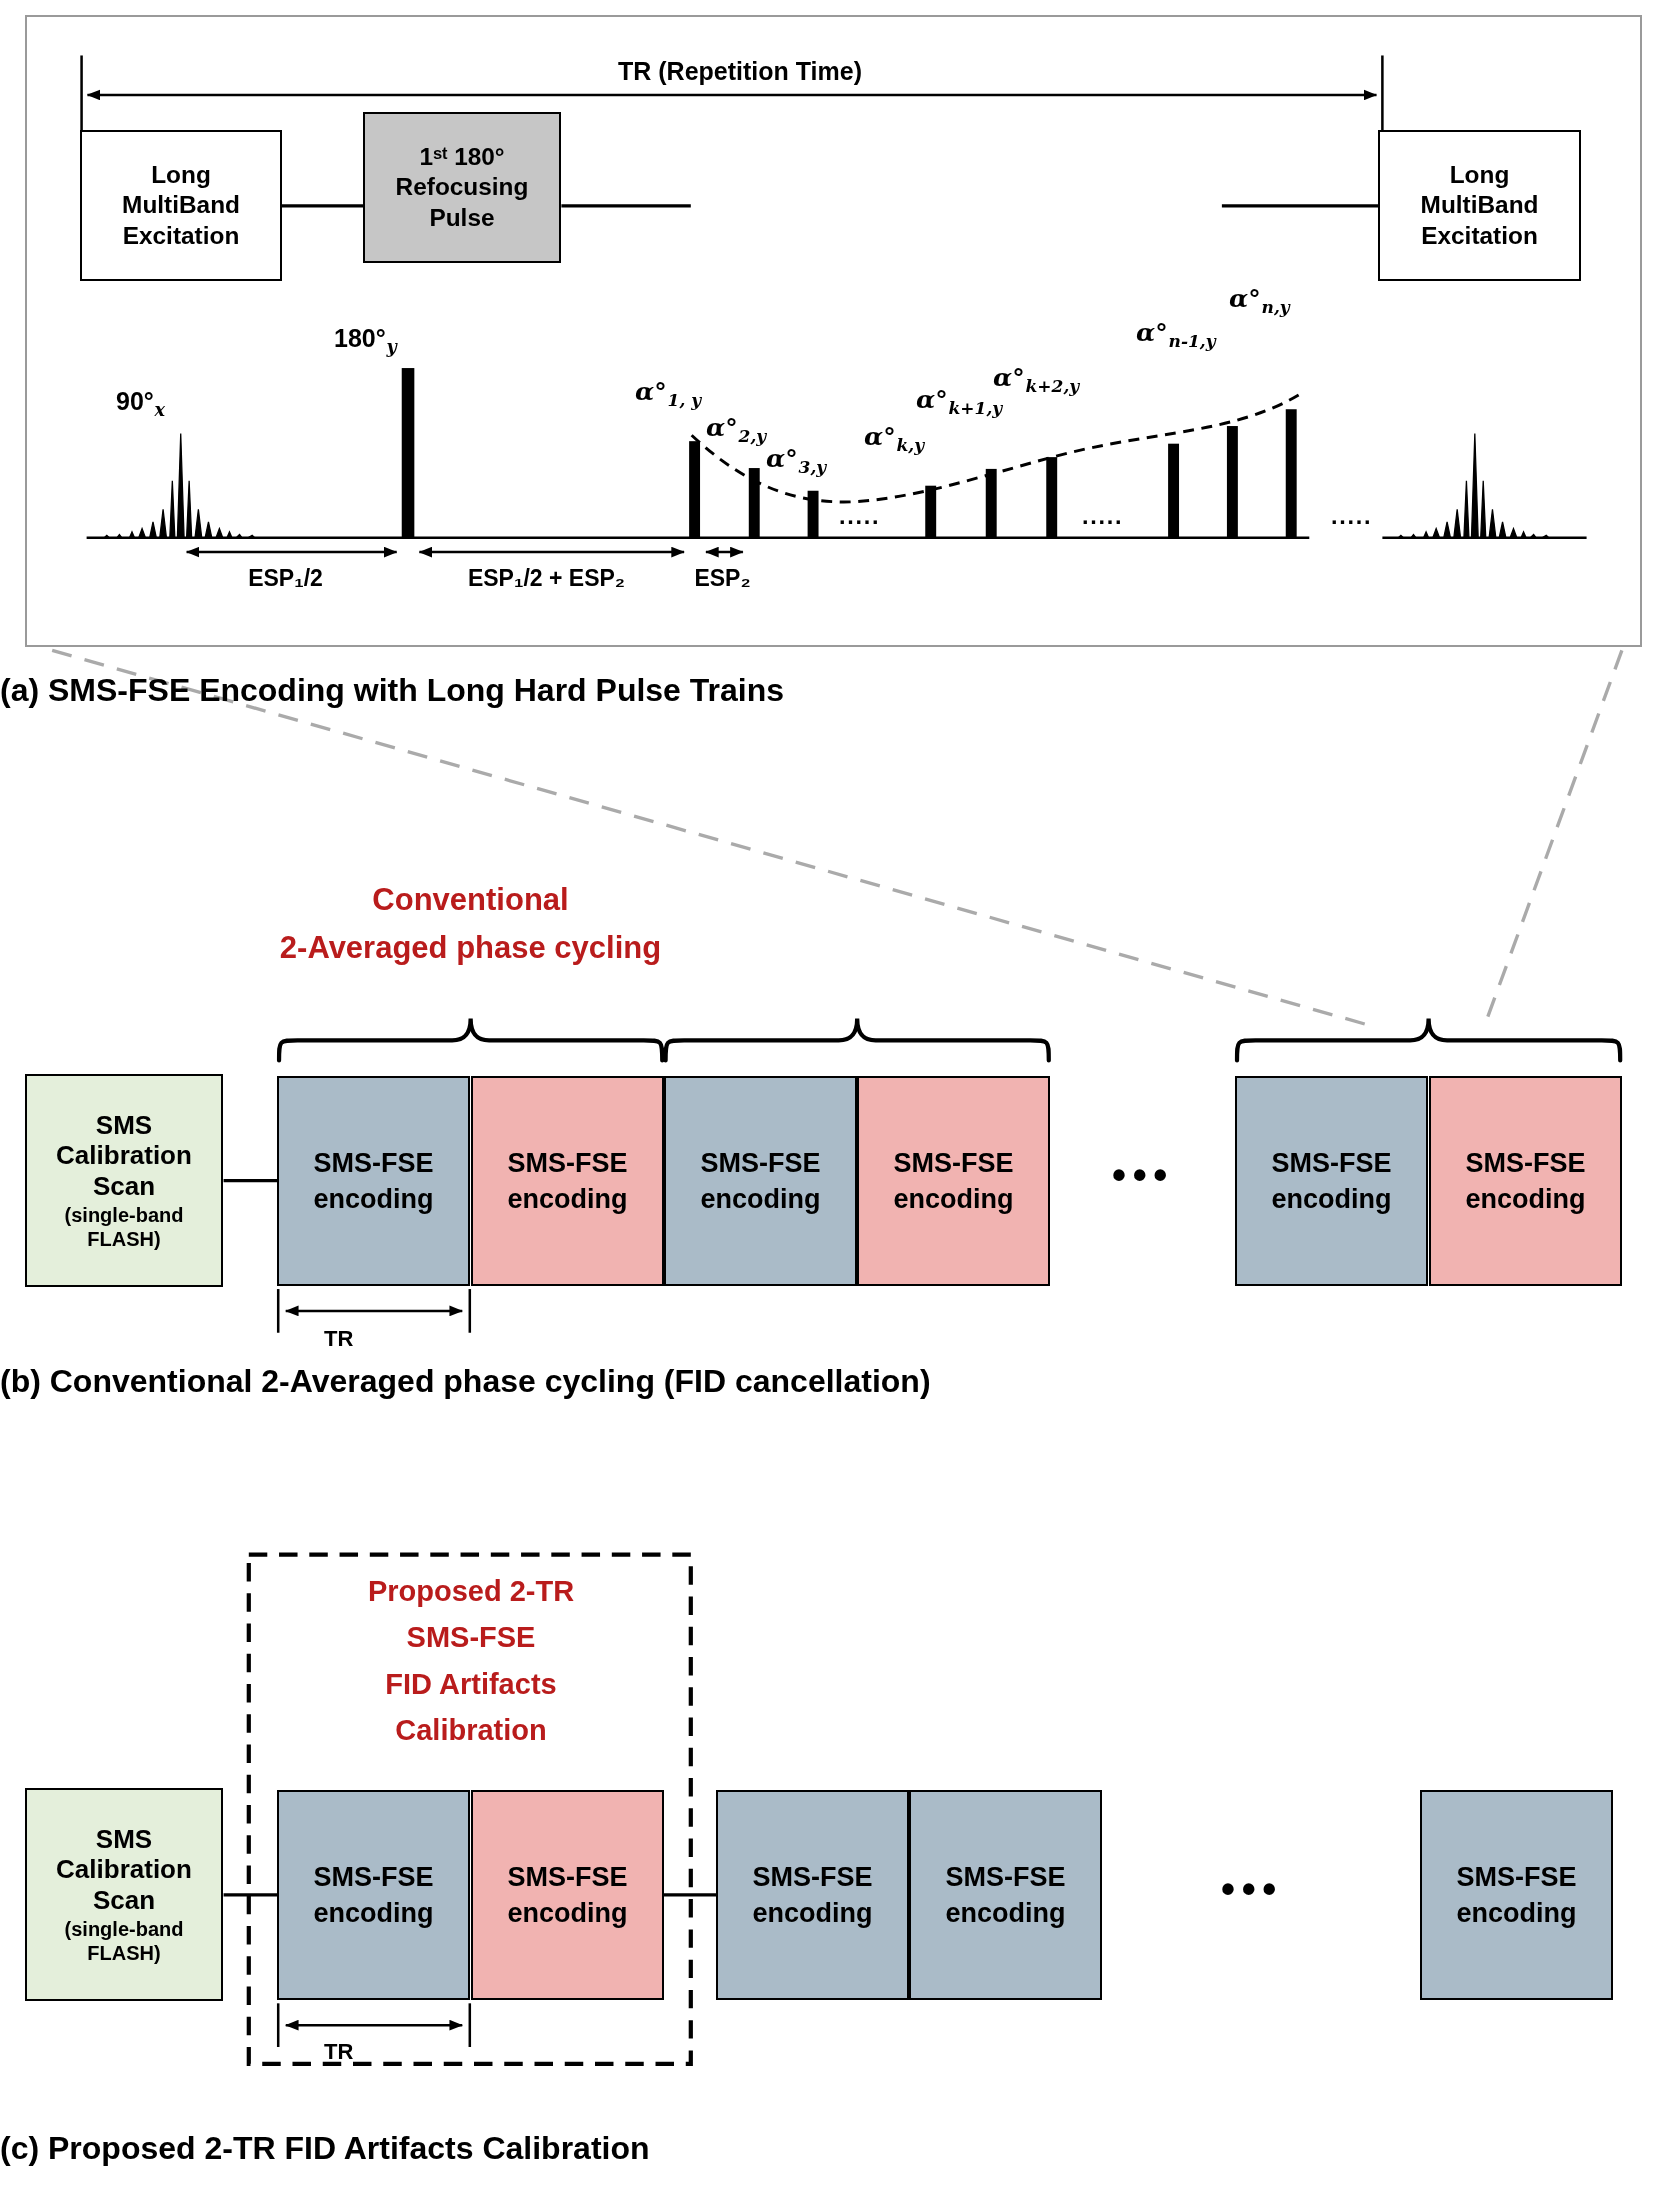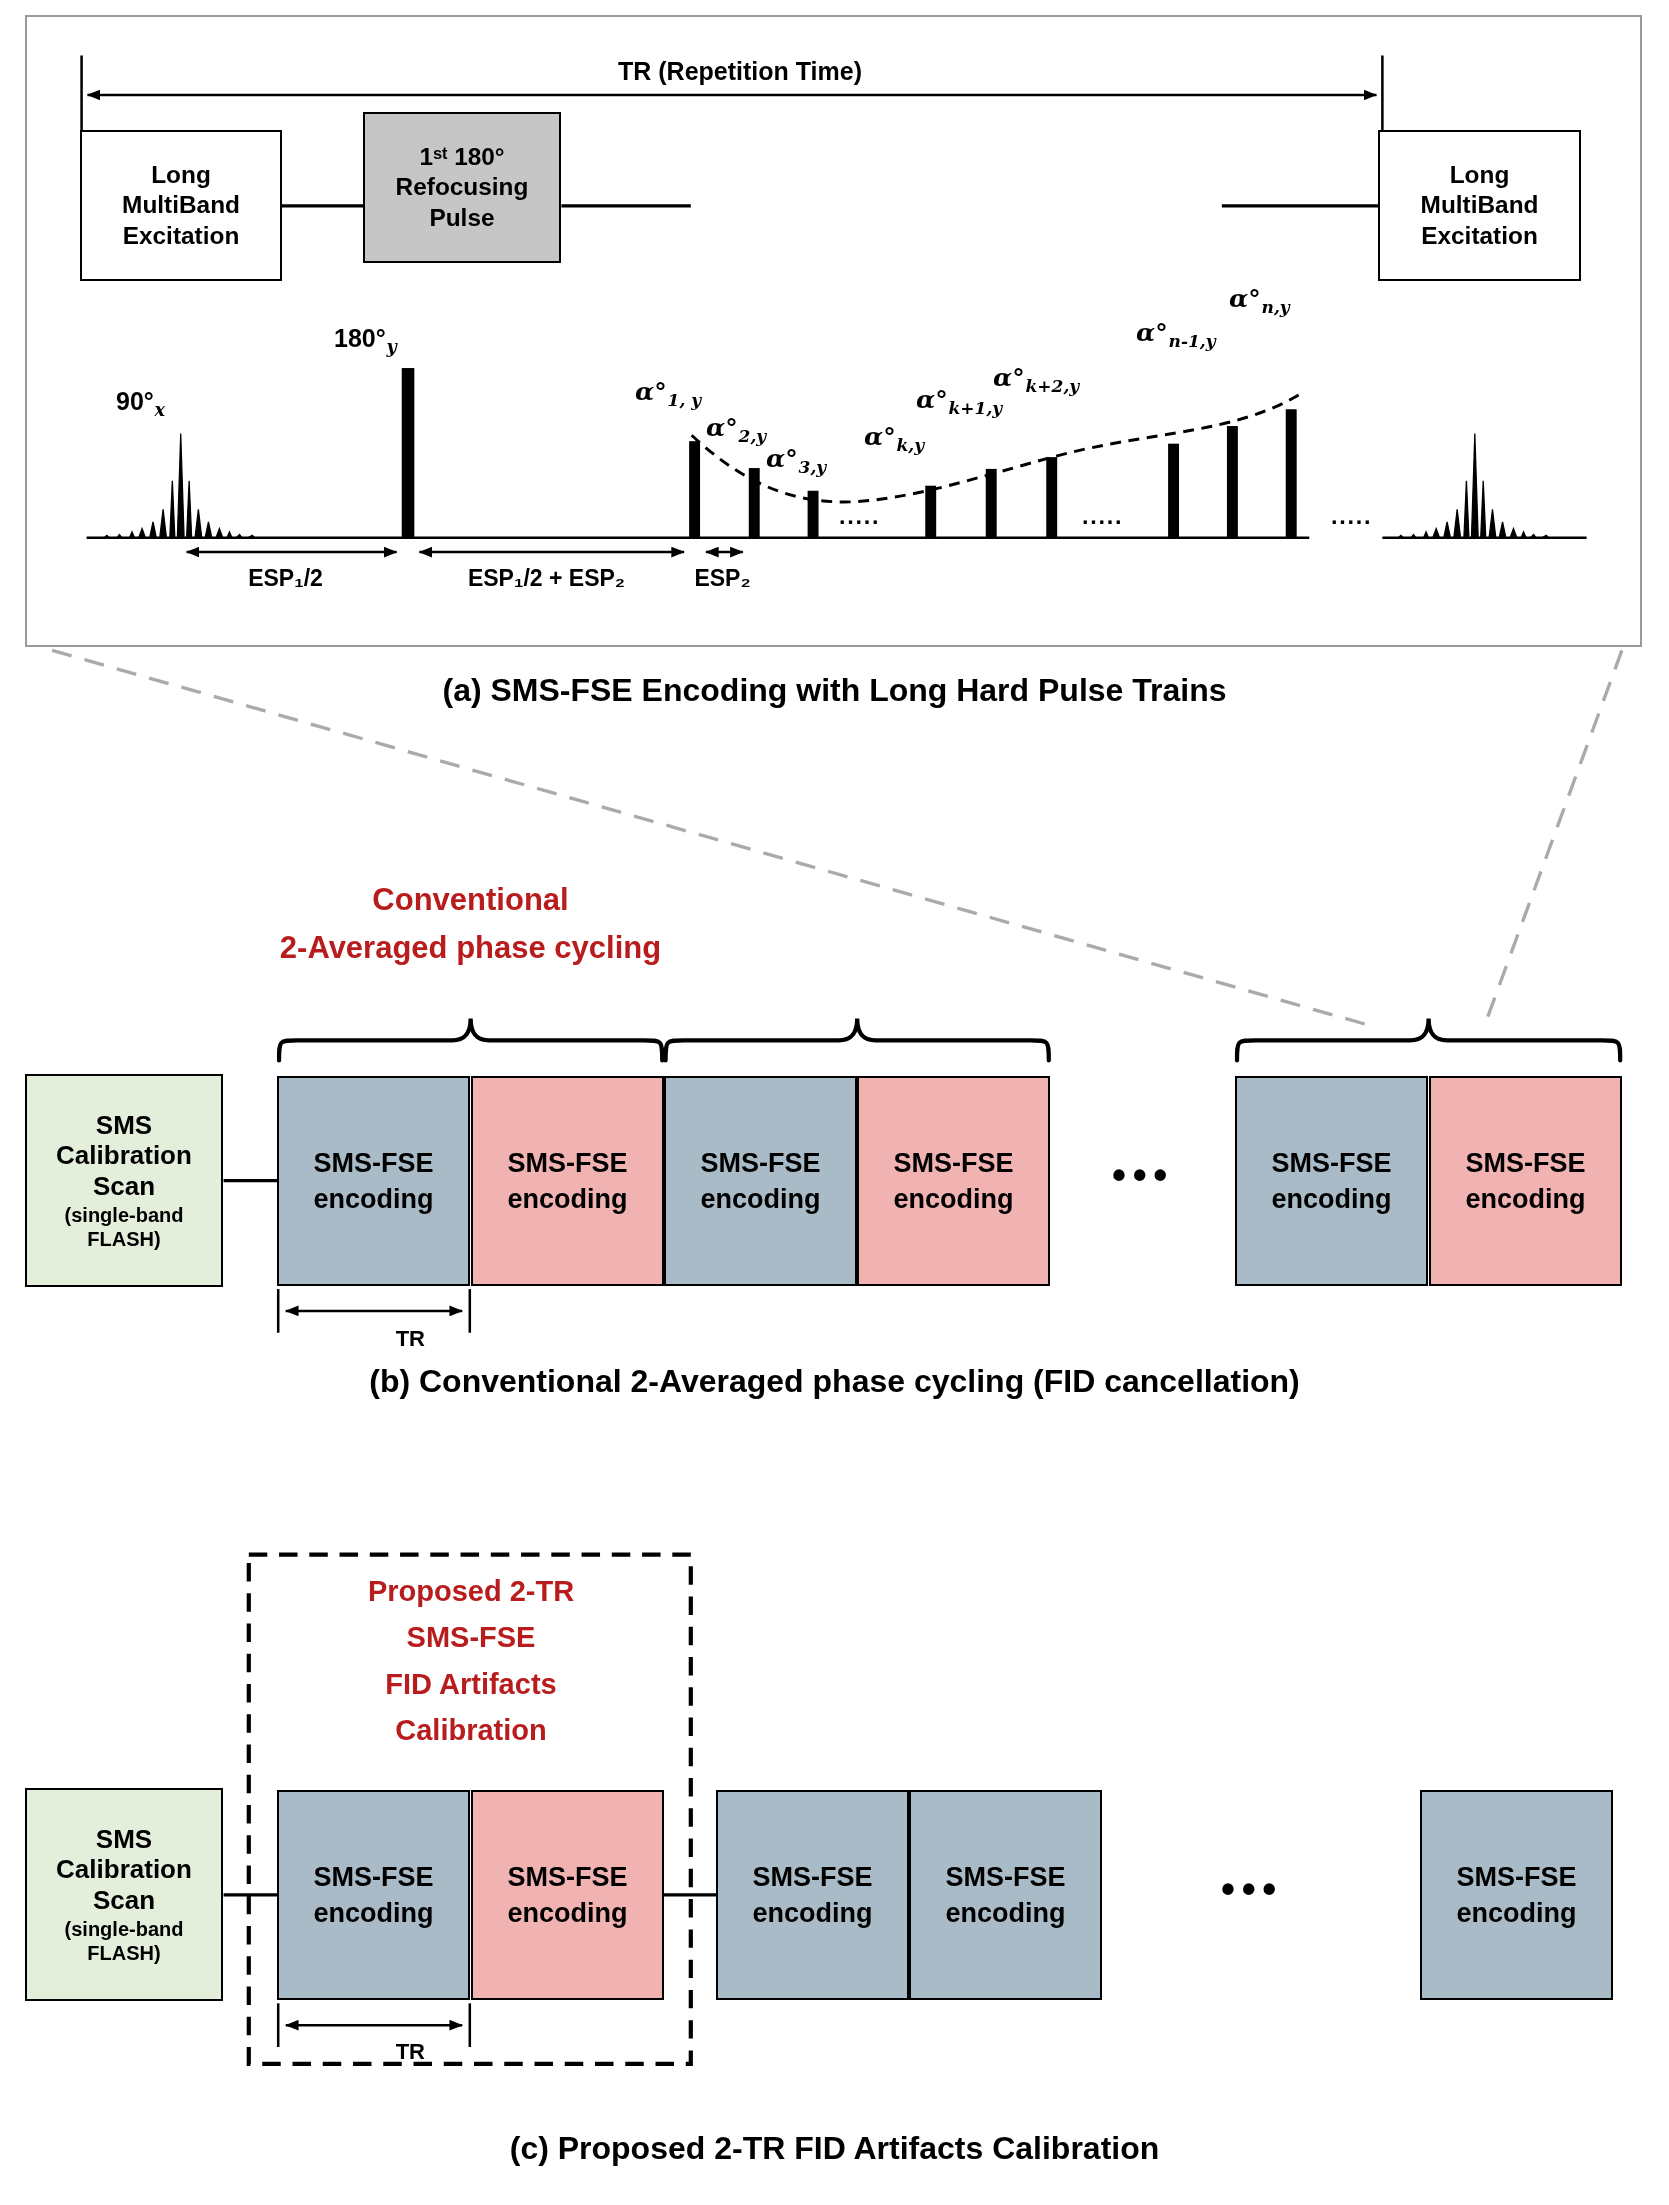--- a/index.html
+++ b/index.html
@@ -11,31 +11,31 @@
   .seqbox{position:absolute;display:flex;align-items:center;justify-content:center;text-align:center;
           border:2.5px solid #000;font-weight:bold;font-size:24.4px;line-height:1.25;white-space:pre-line;background:#fff}
   .graybg{background:#c6c6c6}
   .encbox{position:absolute;display:flex;align-items:center;justify-content:center;text-align:center;
           border:2.5px solid #000;font-weight:bold;font-size:27px;line-height:1.35;white-space:pre-line;background:#aabbc8}
   .pinkbg{background:#f1b3b1}
   .greenbox{position:absolute;display:flex;flex-direction:column;align-items:center;justify-content:center;text-align:center;
           border:2.5px solid #000;background:#e4efdb}
   .gtitle{font-weight:bold;font-size:26px;line-height:1.18;white-space:pre-line}
   .gsub{font-weight:bold;font-size:20px;line-height:1.2;white-space:pre-line;margin-top:1.7px}
-  .cap{position:absolute;left:0;width:1669px;text-align:center;font-weight:bold;font-size:32px}
+  .cap{position:absolute;left:0;width:1669px;font-weight:bold;font-size:32px}
   .redtxt{position:absolute;text-align:center;font-weight:bold;color:#b91c1c;white-space:pre-line}
   .toplab{position:absolute;text-align:center;font-weight:bold;font-size:25px;white-space:nowrap}
   .plabel{position:absolute;font-weight:bold;font-size:25px;white-space:nowrap}
   .alab{font-family:"DejaVu Serif","Liberation Serif",serif;font-style:italic;font-size:25px}
   .asub{font-size:17px;vertical-align:-5.9px;margin-left:0.8px}
   .nsub{font-size:17.6px;vertical-align:-5.9px;margin-left:0.8px;font-style:italic;font-family:"DejaVu Serif","Liberation Serif",serif}
   .dotsa{position:absolute;font-weight:bold;font-size:23.5px;letter-spacing:1.7px;white-space:nowrap}
   .esplab{position:absolute;text-align:center;font-weight:bold;font-size:23px;white-space:nowrap}
   .bigdots{position:absolute;text-align:center;font-weight:bold;font-size:40px;letter-spacing:6.7px;white-space:nowrap}
-  .trlab{position:absolute;text-align:right;font-weight:bold;font-size:22px}
+  .trlab{position:absolute;text-align:left;font-weight:bold;font-size:22px}
 </style>
 </head>
 <body>
 
 <div class="page">
 
   <svg class="overlay" viewBox="0 0 1986 2624">
     <defs>
       <marker id="ah" viewBox="0 0 10 8" refX="9.5" refY="4" markerWidth="16" markerHeight="13" markerUnits="userSpaceOnUse" orient="auto-start-reverse">
         <path d="M0,0 L10,4 L0,8 Z" fill="#000"></path>

